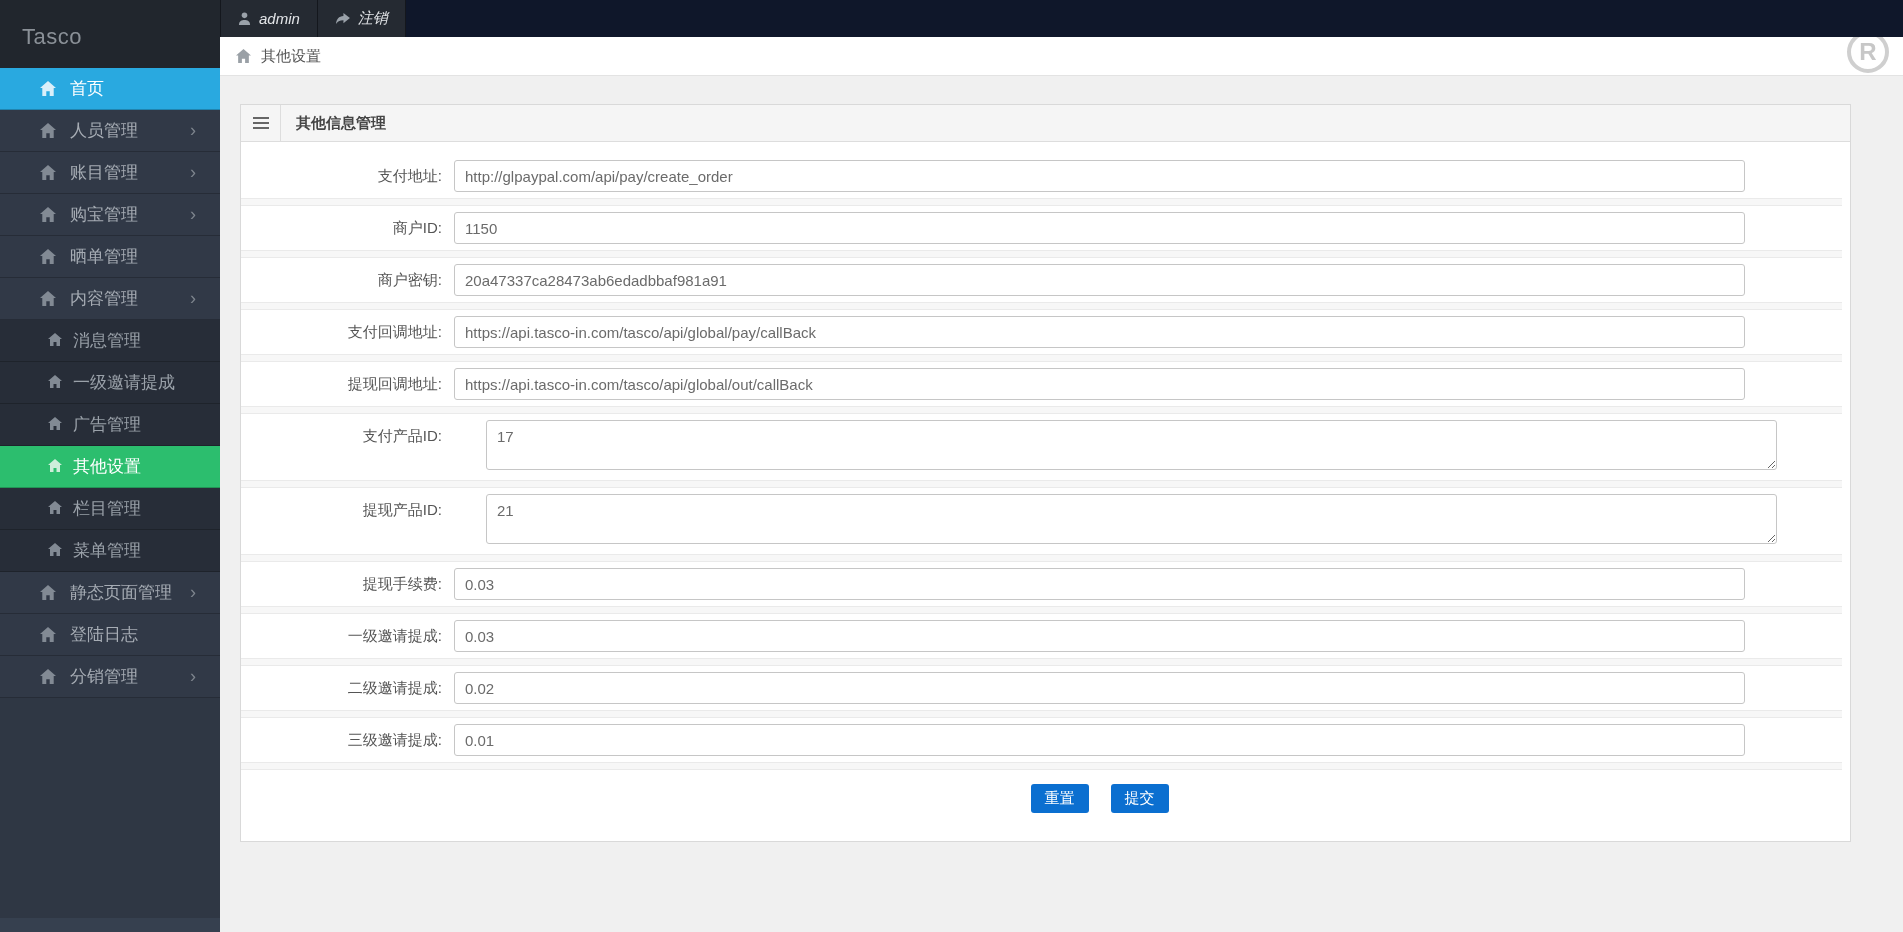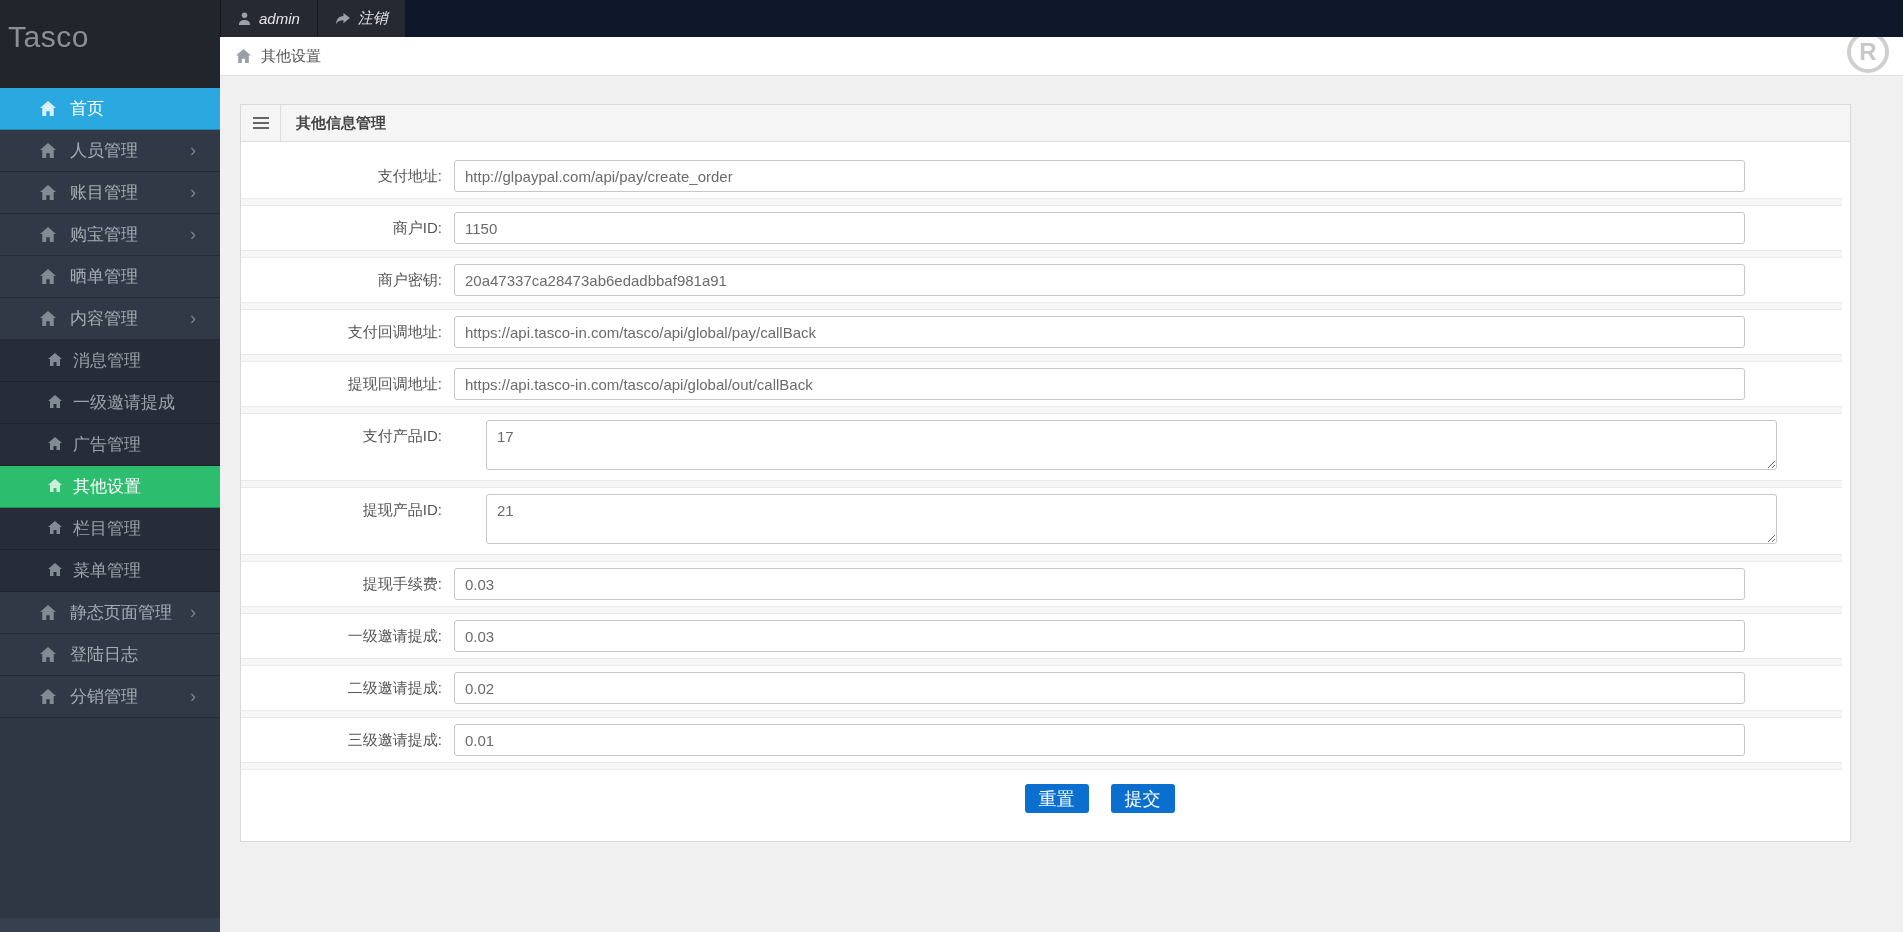--- a/index.html
+++ b/index.html
@@ -4,21 +4,21 @@
 <style>
   * { margin:0; padding:0; box-sizing:border-box; }
   html,body { width:1903px; height:932px; }
   body {
     position:relative; overflow:hidden;
     font-family:"Liberation Sans","DejaVu Sans",sans-serif;
     background:#f0f0f0; color:#555;
   }
   
   .sidebar { position:absolute; left:0; top:0; width:220px; height:932px; background:#2f3744; }
-  .logo { height:88px; background:#21262d; color:#8a9097; font-size:30px; line-height:74px; padding-left:8px; letter-spacing:.5px; }
+  .logo { height:68px; background:#21262d; color:#8a9097; font-size:22px; line-height:74px; padding-left:22px; letter-spacing:.5px; }
   .sitem { position:relative; height:42px; display:flex; align-items:center; cursor:pointer;
            background:#313947; border-bottom:1px solid rgba(0,0,0,.22); color:#a6acb4; font-size:17px;padding-left:18px; }
   .sitem .icon { width:16px; height:15px; margin:0 14px 0 22px; color:#828a94; flex:0 0 auto; display:flex; }
   .sitem.lvl2 { background:#272d38; color:#9aa1a9; }
   .sitem.lvl2 .icon { margin-left:30px; margin-right:11px; width:14px; }
   .sitem .chev { position:absolute; right:24px; top:50%; transform:translateY(-54%); color:#7d848d; font-size:18px; }
   .sitem.active-blue { background:#29a9e0; color:#ffffff; }
   .sitem.active-blue .icon { color:#d9effa; }
   .sitem.active-green { background:#2cbe6e; color:#ffffff; }
   .sitem.active-green .icon { color:#cdeeda; }
@@ -50,21 +50,21 @@
   .form-row { display:flex; align-items:center; padding:6px 0; background:#fff; }
   .form-row.ta { align-items:flex-start;gap:32px; }
   .row-sep { height:8px; background:#f7f7f7; border-top:1px solid #eaeaea; border-bottom:1px solid #eaeaea; }
   .flabel { width:213px; text-align:right; padding-right:12px; color:#555; font-size:15px; flex:0 0 auto; line-height:32px; }
   .fcontrol { width:1291px; flex:0 0 auto; }
   .tin { width:100%; height:32px; border:1px solid #c6c6c6; border-radius:3px; padding:0 10px;
          font-size:15px; color:#6b6b6b; font-family:"Liberation Sans","DejaVu Sans",sans-serif; background:#fff; outline:none; }
   textarea.tin { height:50px; padding-top:6px; resize:both; line-height:1.3; }
   .btn-row { display:flex; justify-content:center; gap:22px; padding:14px 0 6px 0; margin-left:213px; width:1291px; }
   .btn { min-width:54px; height:29px; padding:0 14px; background:#0b6fd0; color:#fff; border:none;
-         border-radius:3px; font-size:18px; cursor:pointer; font-family:"Liberation Sans","DejaVu Sans",sans-serif; }
+         border-radius:3px; font-size:15px; cursor:pointer; font-family:"Liberation Sans","DejaVu Sans",sans-serif; }
   svg { display:block; }
 </style>
 </head>
 <body>
 
 <div class="sidebar">
   <div class="logo">Tasco</div>
 
   <div class="sitem lvl1 active-blue">
     <span class="icon">

